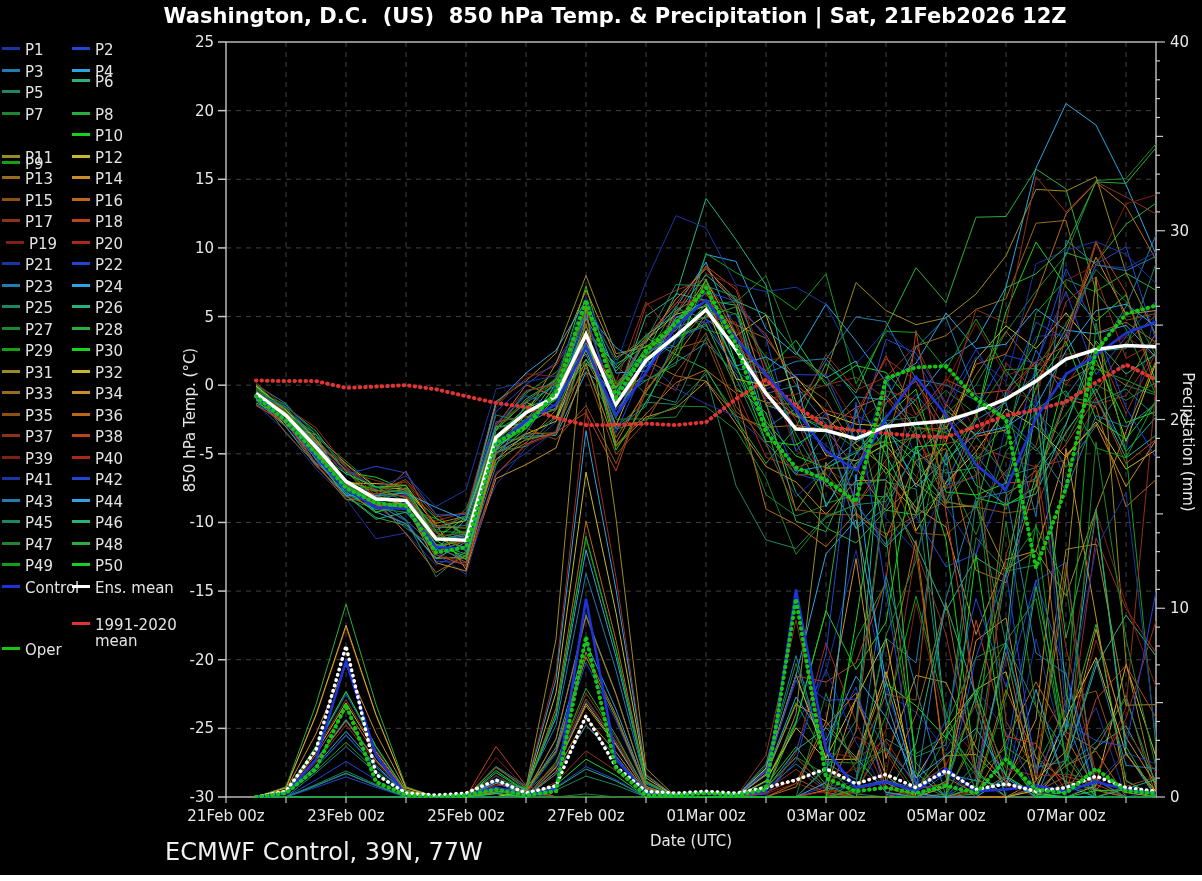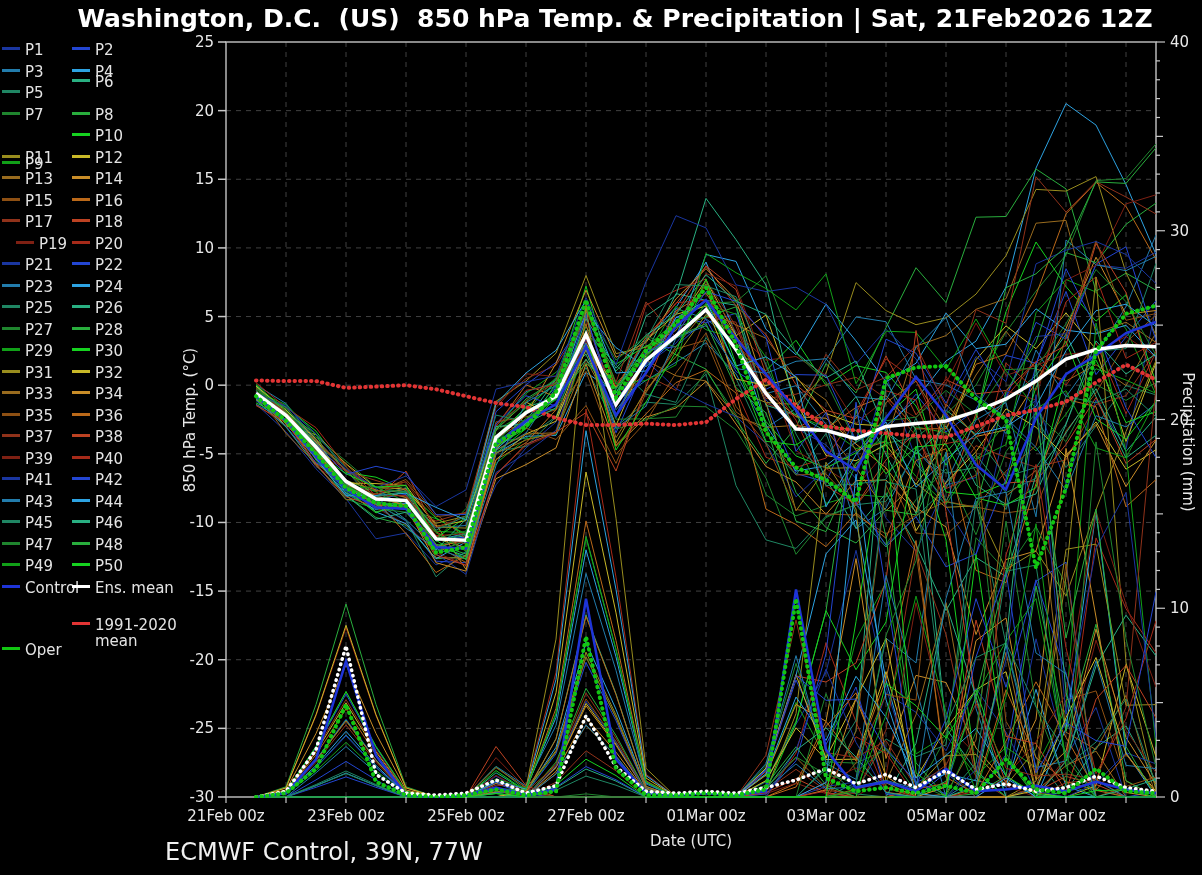--- a/index.html
+++ b/index.html
@@ -1,19 +1,19 @@
 <!DOCTYPE html>
 <html><head>
 <meta charset="utf-8">
 <style>
   html,body{margin:0;padding:0;background:#000;}
   #stage{position:relative;width:1202px;height:881px;background:#000;overflow:hidden;
          font-family:"DejaVu Sans","Liberation Sans",sans-serif;}
   .title{position:absolute;top:4px;left:28px;width:1174px;text-align:center;color:#fff;
-         font-size:25px;font-weight:bold;white-space:pre;}
+         font-size:21px;font-weight:bold;white-space:pre;}
   #plot-svg{position:absolute;left:0;top:0;}
   .axlab{position:absolute;color:#e8e8e8;font-size:15px;white-space:nowrap;}
   .rot-left{transform:translate(-50%,-50%) rotate(-90deg);}
   .rot-right{transform:translate(-50%,-50%) rotate(90deg);}
   .legend-entry{position:absolute;height:20px;color:#e4e4e4;font-size:15px;line-height:18px;white-space:nowrap;}
   .swatch{display:inline-block;width:18px;height:3px;margin-right:5px;vertical-align:middle;position:relative;top:-2px;}
   .footer-left{position:absolute;left:165px;top:838px;color:#f0f0f0;font-size:24px;}
   .footer-right{position:absolute;left:913px;top:842px;color:#d4d4d4;font-size:24px;}
   .xlabel{position:absolute;top:832px;color:#e8e8e8;font-size:15px;transform:translateX(-50%);}
   .bottom-strip{position:absolute;left:0;bottom:0;width:1202px;height:6px;background:#fff;}
@@ -281,21 +281,21 @@
       <div class="legend-entry" style="left: 2px; top: 127px; margin-top: 28px;"><span class="swatch" style="background: rgb(17, 160, 24);"></span><span>P9</span></div>
       <div class="legend-entry" style="left: 72px; top: 127px;"><span class="swatch" style="background: rgb(22, 210, 32);"></span><span>P10</span></div>
       <div class="legend-entry" style="left: 2px; top: 148.5px;"><span class="swatch" style="background: rgb(153, 141, 30);"></span><span>P11</span></div>
       <div class="legend-entry" style="left: 72px; top: 148.5px;"><span class="swatch" style="background: rgb(201, 185, 40);"></span><span>P12</span></div>
       <div class="legend-entry" style="left: 2px; top: 170px;"><span class="swatch" style="background: rgb(153, 107, 30);"></span><span>P13</span></div>
       <div class="legend-entry" style="left: 72px; top: 170px;"><span class="swatch" style="background: rgb(201, 141, 40);"></span><span>P14</span></div>
       <div class="legend-entry" style="left: 2px; top: 191.5px;"><span class="swatch" style="background: rgb(142, 80, 19);"></span><span>P15</span></div>
       <div class="legend-entry" style="left: 72px; top: 191.5px;"><span class="swatch" style="background: rgb(187, 105, 25);"></span><span>P16</span></div>
       <div class="legend-entry" style="left: 2px; top: 213px;"><span class="swatch" style="background: rgb(144, 50, 26);"></span><span>P17</span></div>
       <div class="legend-entry" style="left: 72px; top: 213px;"><span class="swatch" style="background: rgb(189, 66, 34);"></span><span>P18</span></div>
-      <div class="legend-entry" style="left: 16px; top: 234.5px;"><span class="swatch" style="background: rgb(126, 32, 19);"></span><span>P19</span></div>
+      <div class="legend-entry" style="left: 6px; top: 234.5px;"><span class="swatch" style="background: rgb(126, 32, 19);"></span><span>P19</span></div>
       <div class="legend-entry" style="left: 72px; top: 234.5px;"><span class="swatch" style="background: rgb(166, 42, 25);"></span><span>P20</span></div>
       <div class="legend-entry" style="left: 2px; top: 256px;"><span class="swatch" style="background: rgb(26, 54, 160);"></span><span>P21</span></div>
       <div class="legend-entry" style="left: 72px; top: 256px;"><span class="swatch" style="background: rgb(35, 70, 210);"></span><span>P22</span></div>
       <div class="legend-entry" style="left: 2px; top: 277.5px;"><span class="swatch" style="background: rgb(34, 124, 172);"></span><span>P23</span></div>
       <div class="legend-entry" style="left: 72px; top: 277.5px;"><span class="swatch" style="background: rgb(45, 163, 226);"></span><span>P24</span></div>
       <div class="legend-entry" style="left: 2px; top: 299px;"><span class="swatch" style="background: rgb(31, 134, 99);"></span><span>P25</span></div>
       <div class="legend-entry" style="left: 72px; top: 299px;"><span class="swatch" style="background: rgb(41, 176, 130);"></span><span>P26</span></div>
       <div class="legend-entry" style="left: 2px; top: 320.5px;"><span class="swatch" style="background: rgb(31, 133, 46);"></span><span>P27</span></div>
       <div class="legend-entry" style="left: 72px; top: 320.5px;"><span class="swatch" style="background: rgb(41, 174, 61);"></span><span>P28</span></div>
       <div class="legend-entry" style="left: 2px; top: 342px;"><span class="swatch" style="background: rgb(17, 160, 24);"></span><span>P29</span></div>

